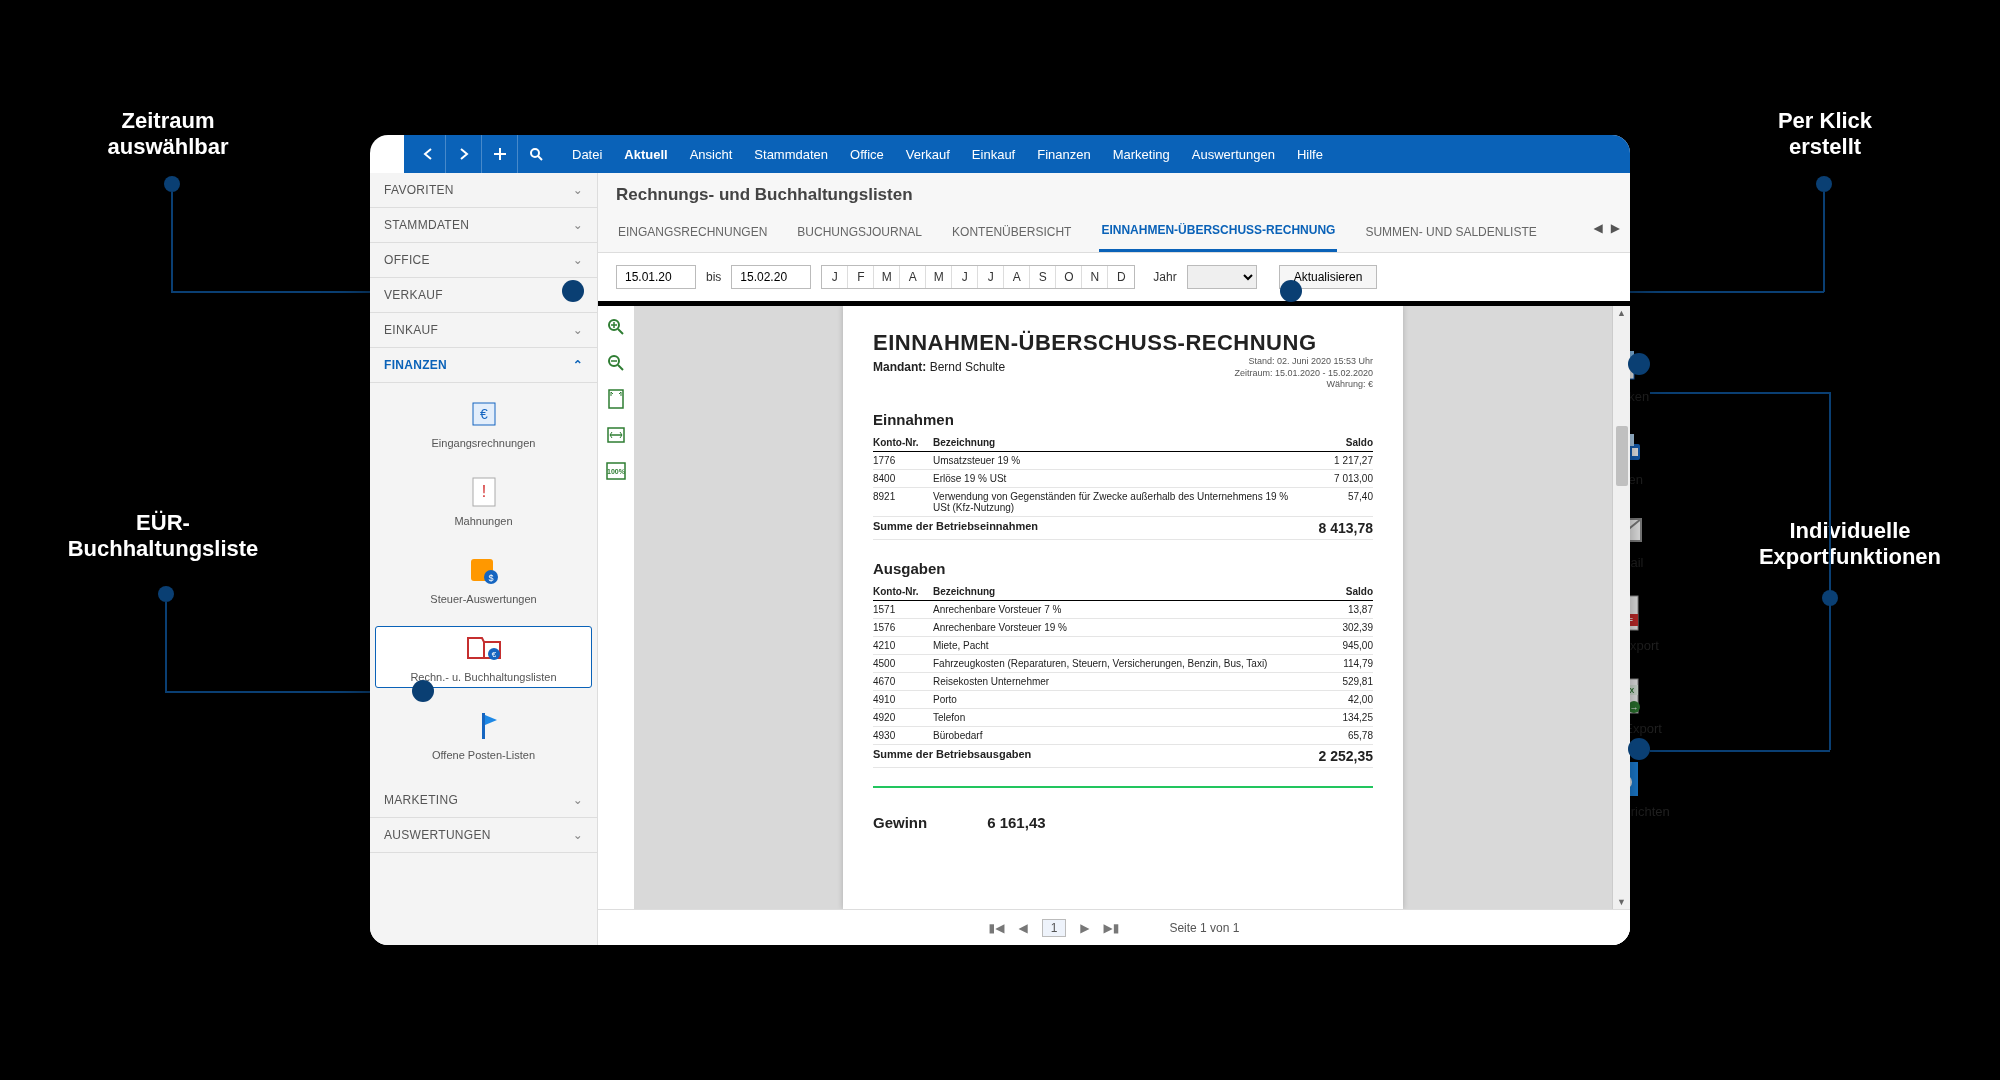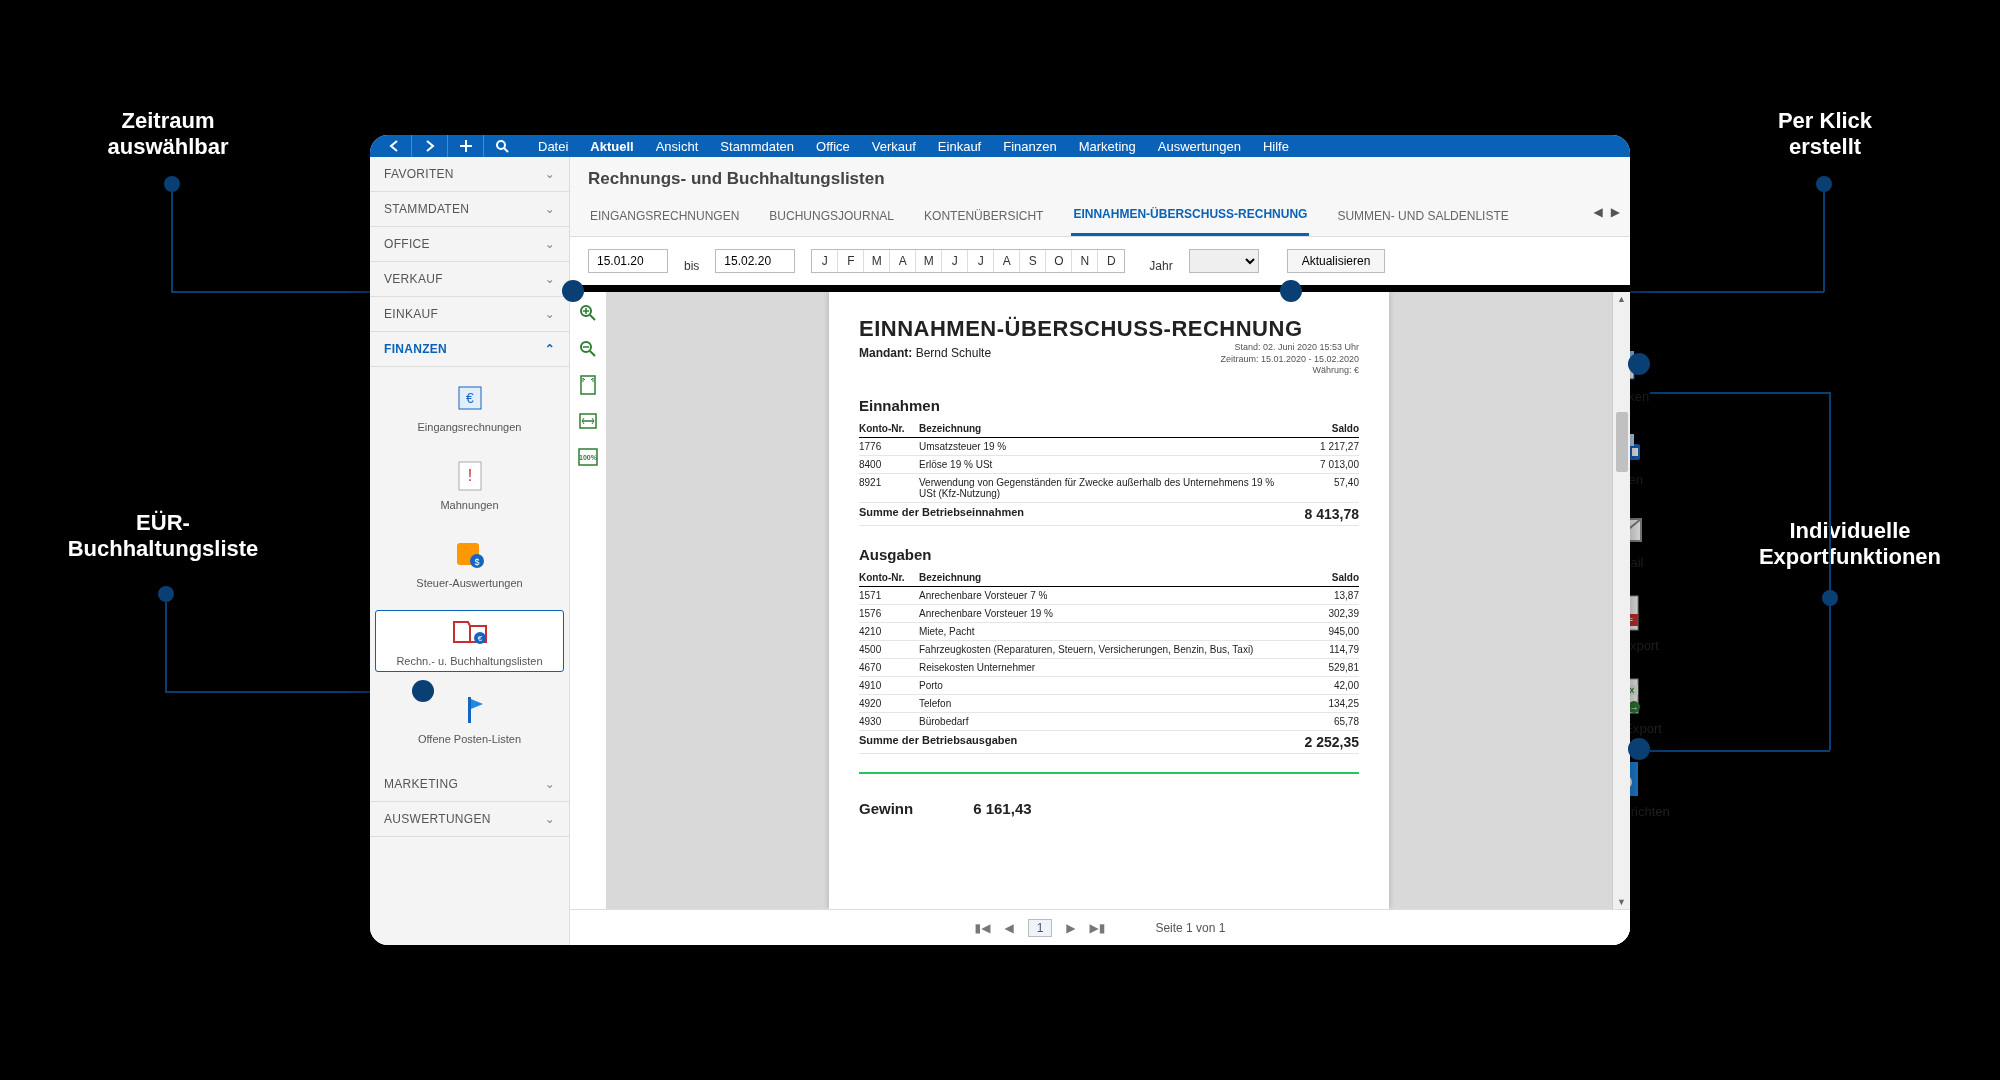--- a/index.html
+++ b/index.html
@@ -34,38 +34,39 @@
     overflow: hidden;
     display: flex;
     flex-direction: column;
   }
   
   .topbar {
     background: #0a62b8;
     color: #fff;
     display: flex;
     align-items: stretch;
-    height: 22px;
+    height: 38px;
     font-size: 13px;
+    margin-left: 34px;
   }
   .topbar .nav-btns { display:flex; align-items:center; padding:0 6px; gap:0; }
   .nav-btn {
     width: 36px; height: 38px;
     display:flex; align-items:center; justify-content:center;
     border-right: 1px solid rgba(255,255,255,.25);
     cursor:pointer;
   }
   .nav-btn:last-child{border-right:none;}
   .menu { display:flex; align-items:center; padding-left:12px; gap:22px; }
   .menu span { cursor:pointer; }
   .menu .active { font-weight:700; }
   
   .body { flex:1; display:flex; min-height:0;}
   .sidebar {
-    width: 200px;
+    width: 228px;
     background:#f4f4f4;
     border-right:1px solid #ddd;
     display:flex; flex-direction:column;
     font-size:12px;
     color:#555;
     overflow:hidden;
   }
   .side-sec {
     border-bottom:1px solid #ddd;
     padding:10px 14px;
@@ -82,21 +83,21 @@
   .side-item.active { background:#fff; outline:1px solid #0a62b8; border-radius:2px;}
   .sicon { width:40px; height:34px; display:flex; align-items:center; justify-content:center; }
   
   .main { flex:1; display:flex; flex-direction:column; background:#fff; min-width:0;}
   .page-title-row { padding:12px 18px 8px; font-size:17px; font-weight:600; color:#444; background:#f7f7f7;}
   .tabs { display:flex; align-items:center; gap:26px; padding:0 18px; border-bottom:1px solid #ddd; background:#f7f7f7; font-size:12px; color:#666; position:relative;}
   .tab { padding:10px 2px 12px; cursor:pointer; white-space:nowrap;}
   .tab.active { color:#0a62b8; border-bottom:3px solid #0a62b8; font-weight:600;}
   .tabs .scrollers { position:absolute; right:10px; top:8px; display:flex; gap:8px; font-size:12px; color:#555;}
   
-  .filter-row { display:flex; align-items:flex-end; gap:16px; padding:12px 18px; border-bottom:7px solid #000000; font-size:12px; }
+  .filter-row { display:flex; align-items:center; gap:10px; padding:12px 18px; border-bottom:5px solid #000000; font-size:12px; }
   .dateinput { border:1px solid #bbb; padding:4px 8px; width:80px; font-size:12px; background:#fff;}
   .months { display:flex; border:1px solid #bbb; }
   .months span { width:26px; text-align:center; padding:4px 0; border-right:1px solid #ddd; cursor:pointer; font-size:12px;}
   .months span:last-child{border-right:none;}
   .year-lbl { margin-left:8px;}
   .year-sel { border:1px solid #bbb; padding:3px 18px 3px 8px; width:70px; font-size:12px;}
   .upd-btn { border:1px solid #bbb; background:#f6f6f6; padding:4px 14px; cursor:pointer; font-size:12px; margin-left:12px;}
   
   .workarea { flex:1; display:flex; min-height:0;}
   .left-tools { width:36px; padding:10px 4px; display:flex; flex-direction:column; gap:14px; align-items:center;}

